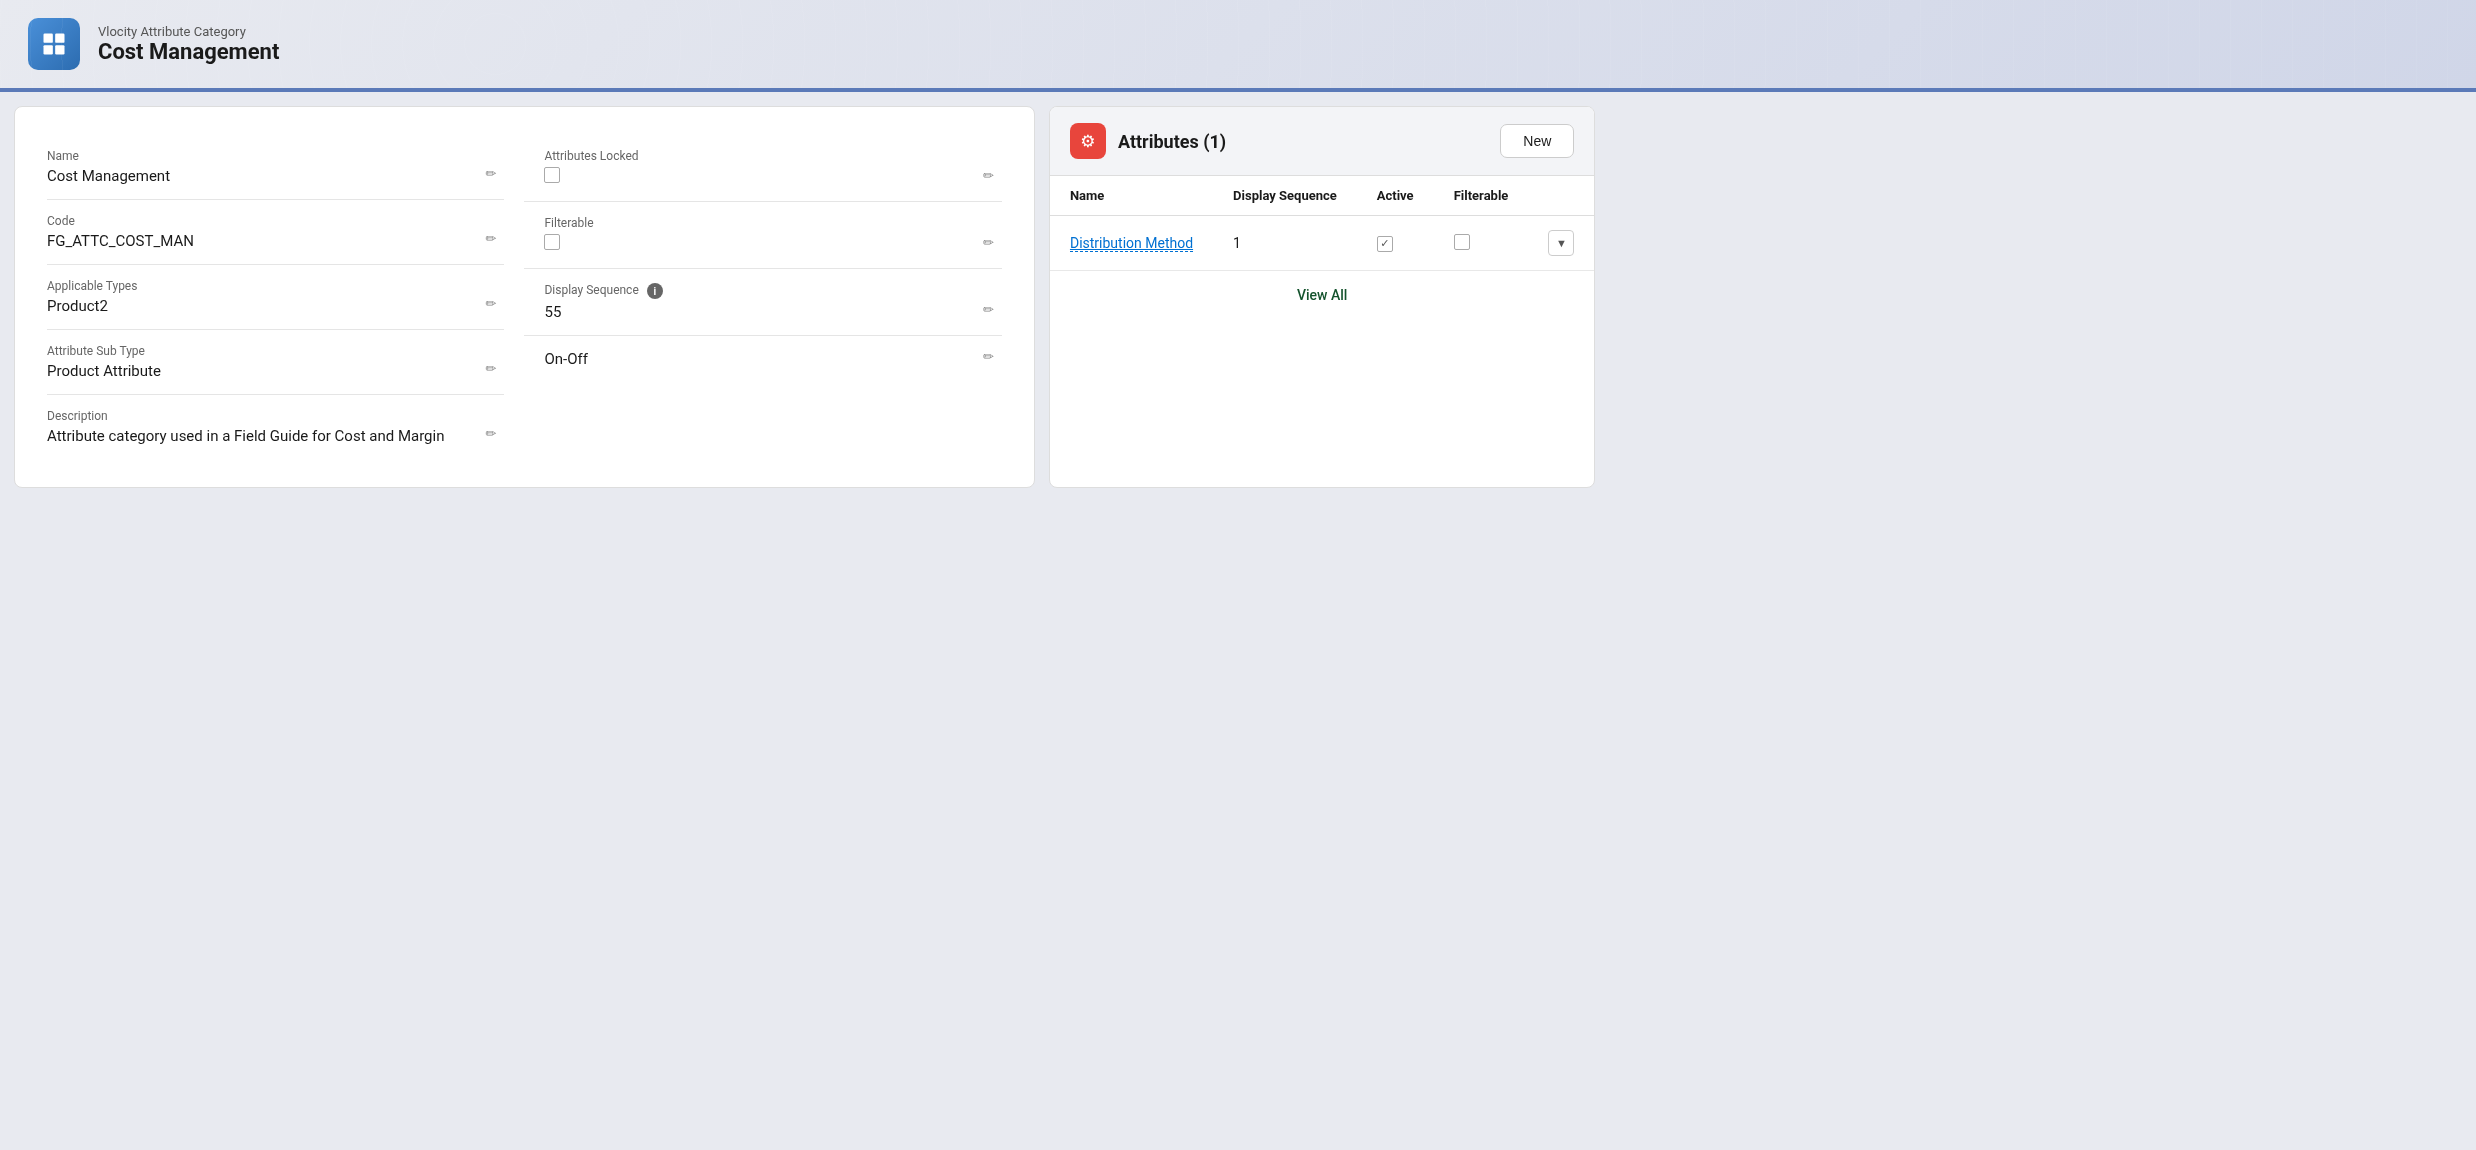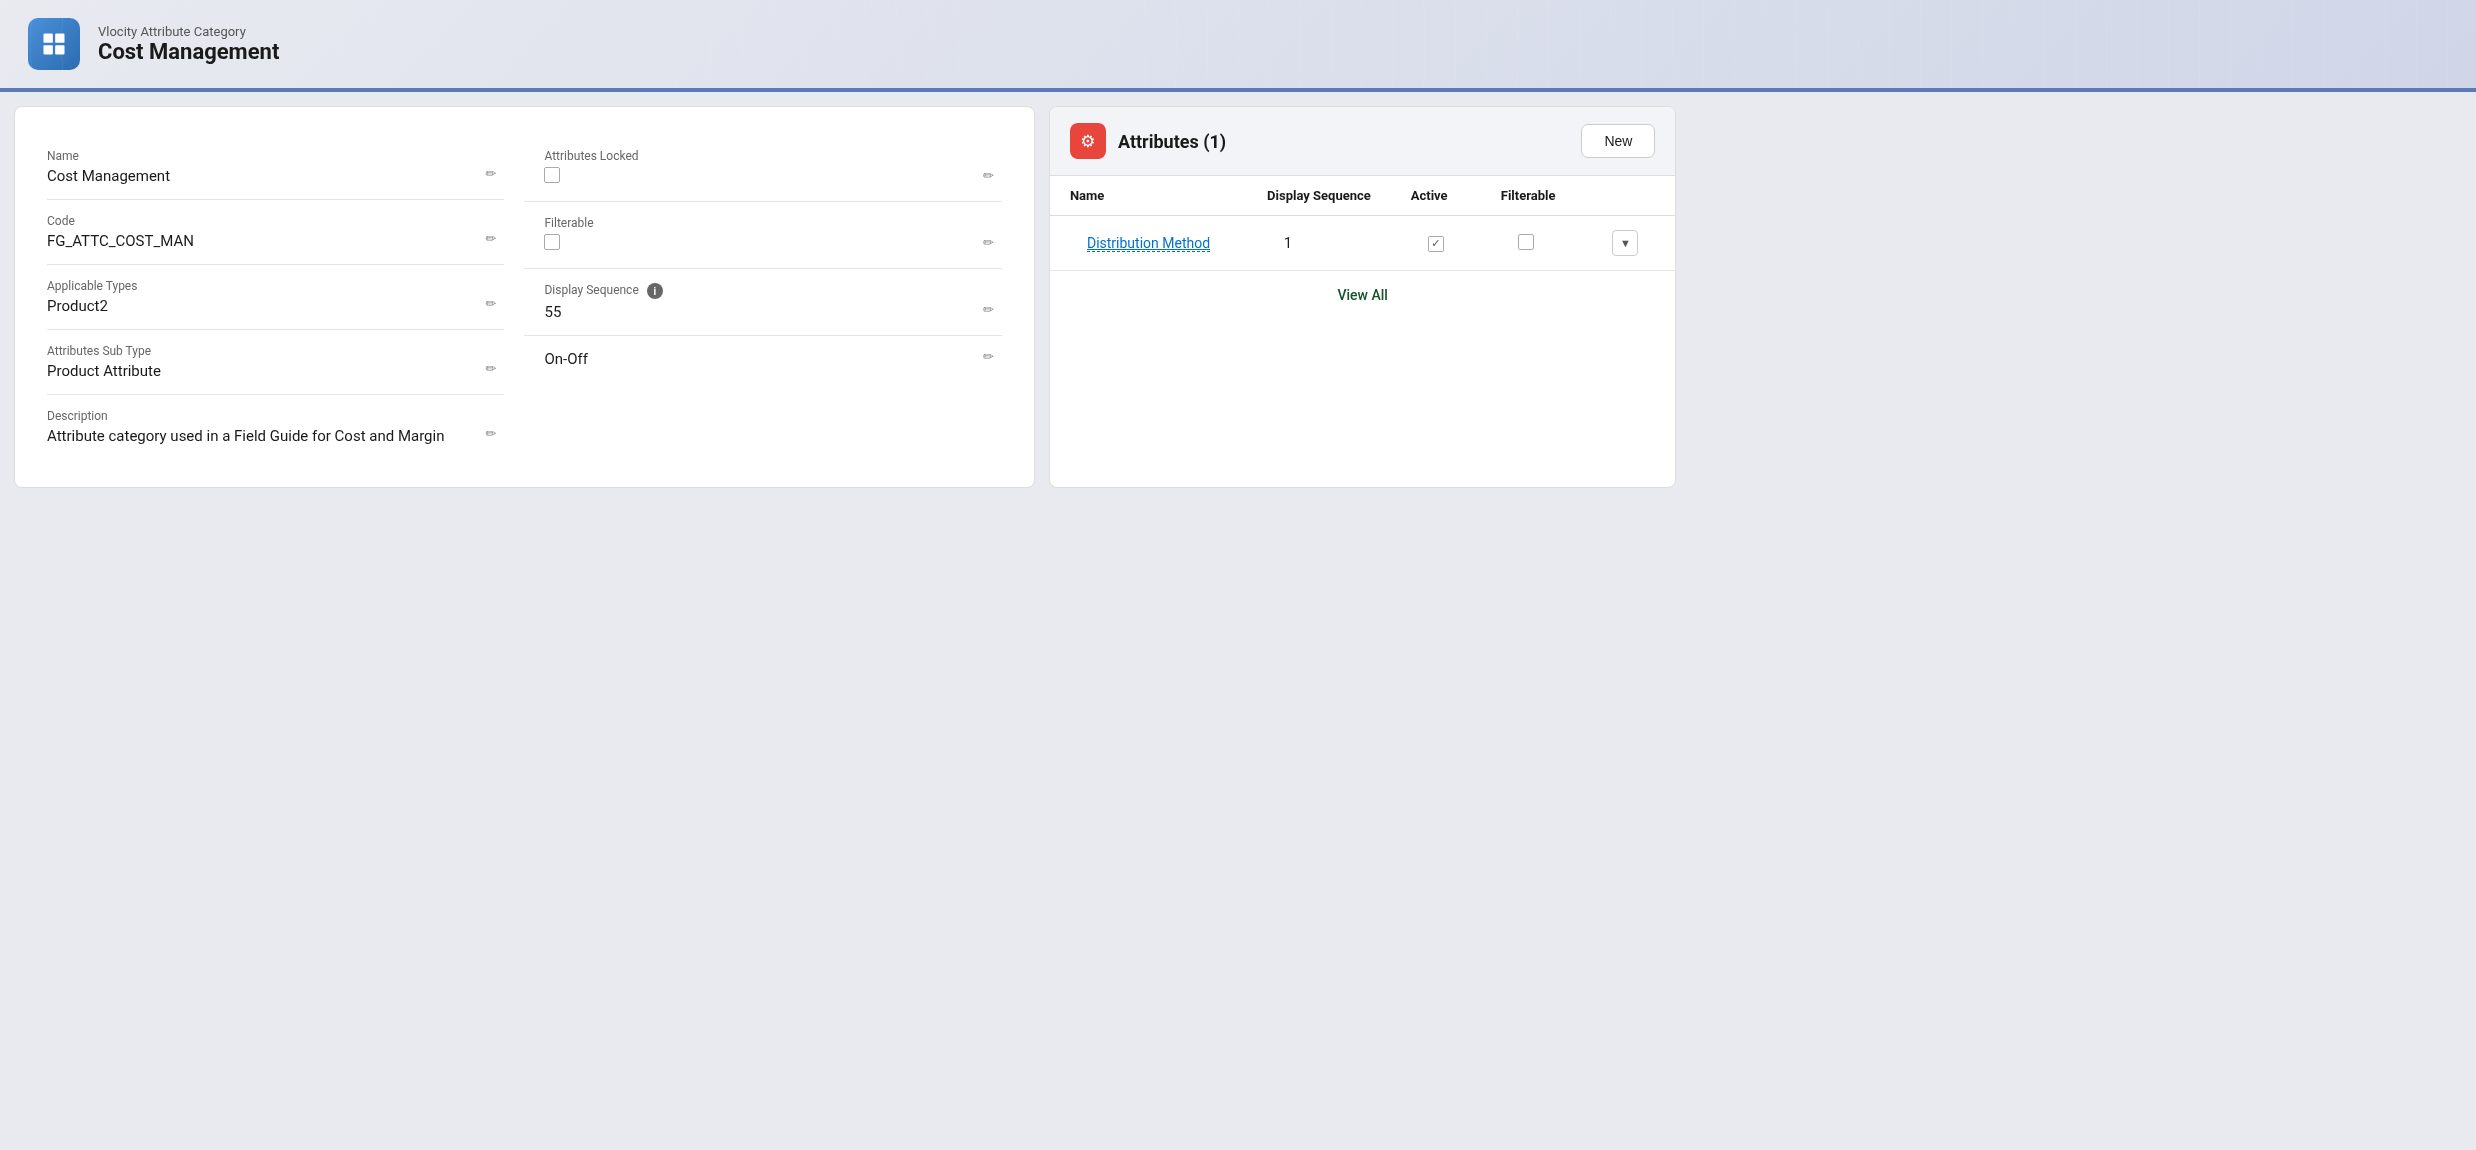--- a/index.html
+++ b/index.html
@@ -200,21 +200,21 @@
       border-bottom: 1.5px solid #ddd;
     }
     .attr-table th {
       text-align: left;
       padding: 12px 20px;
       font-size: 13px;
       font-weight: 700;
       color: #1a1a1a;
     }
     .attr-table td {
-      padding: 14px 37px;
+      padding: 14px 20px;
       font-size: 14px;
       color: #1a1a1a;
       border-bottom: 1px solid #e8e8e8;
     }
 
     .attr-table tbody tr:last-child td {
       border-bottom: none;
     }
 
     .link-text {
@@ -321,21 +321,21 @@
           <span class="edit-icon pencil-icon"></span>
         </div>
 
         <div class="field-item">
           <div class="field-label">Applicable Types</div>
           <div class="field-value">Product2</div>
           <span class="edit-icon pencil-icon"></span>
         </div>
 
         <div class="field-item">
-          <div class="field-label">Attributes Sub Type</div>
+          <div class="field-label">Attribute Sub Type</div>
           <div class="field-value">Product Attribute</div>
           <span class="edit-icon pencil-icon"></span>
         </div>
 
         <div class="field-item">
           <div class="field-label">Description</div>
           <div class="field-value">Attribute category used in a Field Guide for Cost and Margin</div>
           <span class="edit-icon pencil-icon"></span>
         </div>
 

